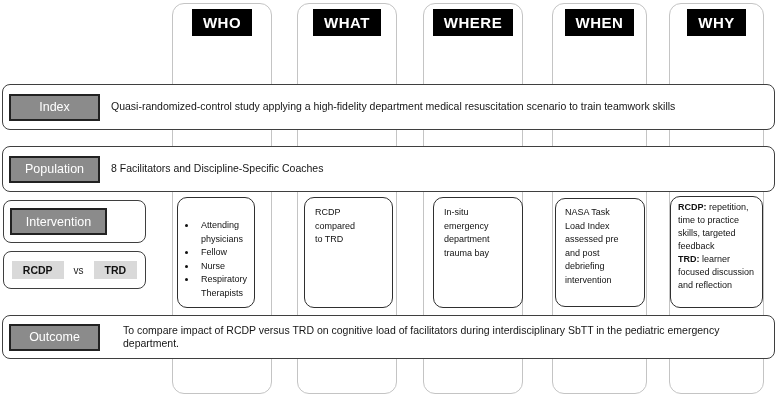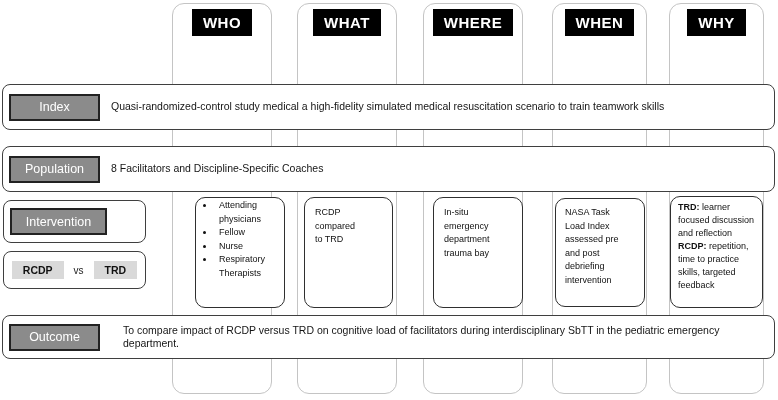--- a/index.html
+++ b/index.html
@@ -88,21 +88,21 @@
   .cell{
     position:absolute;
     background:#ffffff;
     border:1.3px solid #2f2f2f;
     border-radius:10px;
     box-sizing:border-box;
     font-size:9px;color:#111111;
     line-height:13.5px;
     text-align:left;
   }
-  .cell-who{left:195px;top:197px;width:90px;height:111px;padding:1px 2px 0 4px;}
+  .cell-who{left:177px;top:197px;width:78px;height:111px;padding:21px 2px 0 4px;}
   .cell-what{left:304px;top:197px;width:89px;height:111px;padding:8px 4px 0 10px;}
   .cell-where{left:433px;top:197px;width:90px;height:111px;padding:8px 4px 16px 10px;}
   .cell-when{left:555px;top:198px;width:90px;height:109px;padding:7px 4px 8px 9px;}
   .cell-why{left:670px;top:196px;width:93px;height:112px;padding:4px 3px 0 7px;line-height:13px;}
   .pre{white-space:pre-line;}
   .cell-who ul{margin:0;padding-left:15px;list-style-type:disc;}
   .cell-who li{margin:0;padding-left:4px;}
   .cell-why p{margin:0;}
 </style>
 </head>
@@ -121,21 +121,21 @@
   </div>
   <div class="col col-when">
     <span class="col-header">WHEN</span>
   </div>
   <div class="col col-why">
     <span class="col-header">WHY</span>
   </div>
 
   <div class="row row-sbtt">
     <div class="gray-label">Index</div>
-    <div class="row-text">Quasi-randomized-control study medical a high-fidelity simulated medical resuscitation scenario to train teamwork skills</div>
+    <div class="row-text">Quasi-randomized-control study applying a high-fidelity department medical resuscitation scenario to train teamwork skills</div>
   </div>
 
   <div class="row row-population">
     <div class="gray-label">Population</div>
     <div class="row-text">8 Facilitators and Discipline-Specific Coaches</div>
   </div>
 
   <div class="left-box box-intervention">
     <div class="gray-label">Intervention</div>
   </div>
@@ -165,22 +165,22 @@
 trauma bay</div>
 
   <div class="cell cell-when pre">NASA Task
 Load Index
 assessed pre
 and post
 debriefing
 intervention</div>
 
   <div class="cell cell-why">
+    <p><b>RCDP:</b> <span>repetition, time to practice skills, targeted feedback</span></p>
     <p><b>TRD:</b> <span>learner focused discussion and reflection</span></p>
-    <p><b>RCDP:</b> <span>repetition, time to practice skills, targeted feedback</span></p>
   </div>
 
   <div class="row row-outcome">
     <div class="gray-label">Outcome</div>
     <div class="row-text">To compare impact of RCDP versus TRD on cognitive load of facilitators during interdisciplinary SbTT in the pediatric emergency department.</div>
   </div>
 
 </div>
 
 </body></html>

